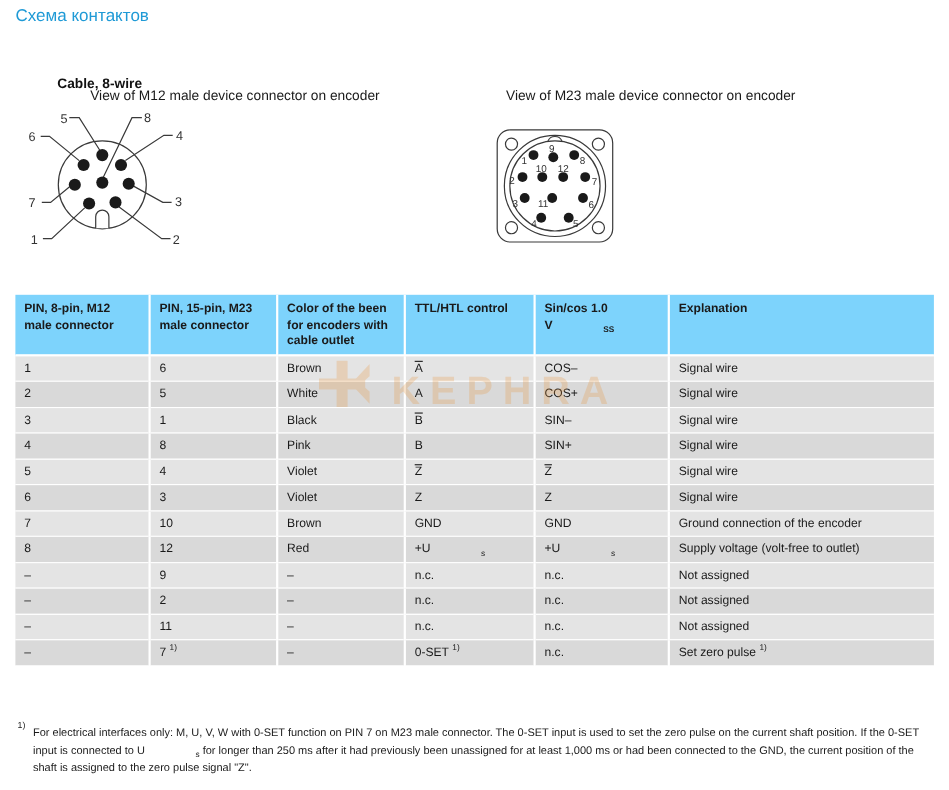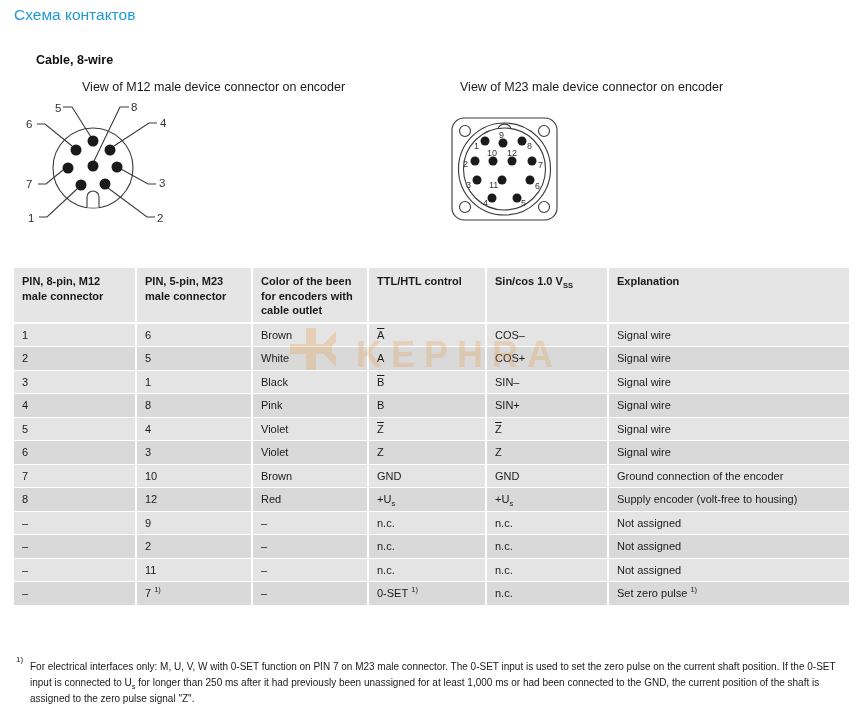--- a/index.html
+++ b/index.html
@@ -5,48 +5,48 @@
   html,body{margin:0;padding:0;}
   body{
     width:863px;height:718px;position:relative;background:#ffffff;
     font-family:"Liberation Sans", sans-serif;color:#1a1a1a;overflow:hidden;
   }
   .page-title{
     position:absolute;left:14px;top:6px;margin:0;
     font-size:15.5px;font-weight:400;color:#1f9ad6;text-align:center;
   }
   .section-heading{
-    position:absolute;left:36px;top:53px;margin:0;
+    position:absolute;left:36px;top:53px;margin:16px;
     font-size:12.5px;font-weight:700;color:#111;
   }
   .caption{position:absolute;margin:0;font-size:12.5px;color:#1a1a1a;}
   .caption-m12{left:36px;top:80px;margin-left:46px;}
   .caption-m23{left:460px;top:80px;}
   .m12-svg{position:absolute;left:14px;top:96px;}
   .m23-svg{position:absolute;left:448px;top:112px;}
   .diagram-label{font-size:11.5px;fill:#333;}
   .diagram-label-sm{font-size:9px;fill:#333;}
 
   .table-wrap{position:absolute;left:14px;top:268px;width:835px;}
   table{border-collapse:collapse;width:835px;table-layout:fixed;font-size:11px;}
   col.c1{width:122px}col.c2{width:116px}col.c3{width:116px}
   col.c4{width:118px}col.c5{width:122px}col.c6{width:241px}
   th{
-    background:#e5e5e5;text-align:left;vertical-align:top;
+    background:#7dd3fc;text-align:left;vertical-align:top;
     padding:6px 8px 4px 8px;font-size:11px;font-weight:700;line-height:1.32;
     border-right:2px solid #fff;border-bottom:2px solid #fff;height:50px;box-sizing:border-box;
   }
   td{
     padding:4px 8px 4px 8px;line-height:1.32;vertical-align:top;
     border-right:2px solid #fff;border-bottom:1px solid #fff;box-sizing:border-box;height:23px;
   }
   th:last-child,td:last-child{border-right:none;}
   tr.light td{background:#e4e4e4;}
   tr.dark td{background:#d9d9d9;}
-  sub{font-size:7.5px;line-height:0;}
+  sub{font-size:7.5px;line-height:0;margin-left:46px;}
   sup{font-size:7.5px;line-height:0;}
   .ovl{text-decoration:overline;}
   .cell-line + .cell-line{margin-top:5px;}
 
   .watermark{
     position:absolute;left:286px;top:326px;height:58px;
     display:flex;align-items:center;gap:16px;opacity:0.26;pointer-events:none;
   }
   .watermark-text{
     font-size:36px;font-weight:700;color:#e8973f;letter-spacing:9px;white-space:nowrap;
@@ -147,21 +147,21 @@
       <col class="c1">
         <col class="c2">
         <col class="c3">
       <col class="c4">
         <col class="c5">
         <col class="c6">
     </colgroup>
     <thead>
         <tr>
           <th>PIN, 8-pin, M12 male connector</th>
-          <th>PIN, 5-pin, M23 male connector</th>
+          <th>PIN, 15-pin, M23 male connector</th>
           <th>Color of the been for encoders with cable outlet</th>
           <th>TTL/HTL control</th>
           <th>Sin/cos 1.0 V<sub>SS</sub></th>
           <th>Explanation</th>
         </tr>
       </thead>
     <tbody>
         <tr class="light">
           <td>1</td>
           <td>6</td>
@@ -217,21 +217,21 @@
           <td>GND</td>
           <td>GND</td>
           <td>Ground connection of the encoder</td>
         </tr>
         <tr class="dark">
           <td>8</td>
           <td>12</td>
           <td>Red</td>
           <td>+U<sub>s</sub></td>
           <td>+U<sub>s</sub></td>
-          <td>Supply encoder (volt-free to housing)</td>
+          <td>Supply voltage (volt-free to outlet)</td>
         </tr>
         <tr class="light">
           <td>–</td>
           <td>9</td>
           <td>–</td>
           <td>n.c.</td>
           <td>n.c.</td>
           <td>Not assigned</td>
         </tr>
         <tr class="dark">

